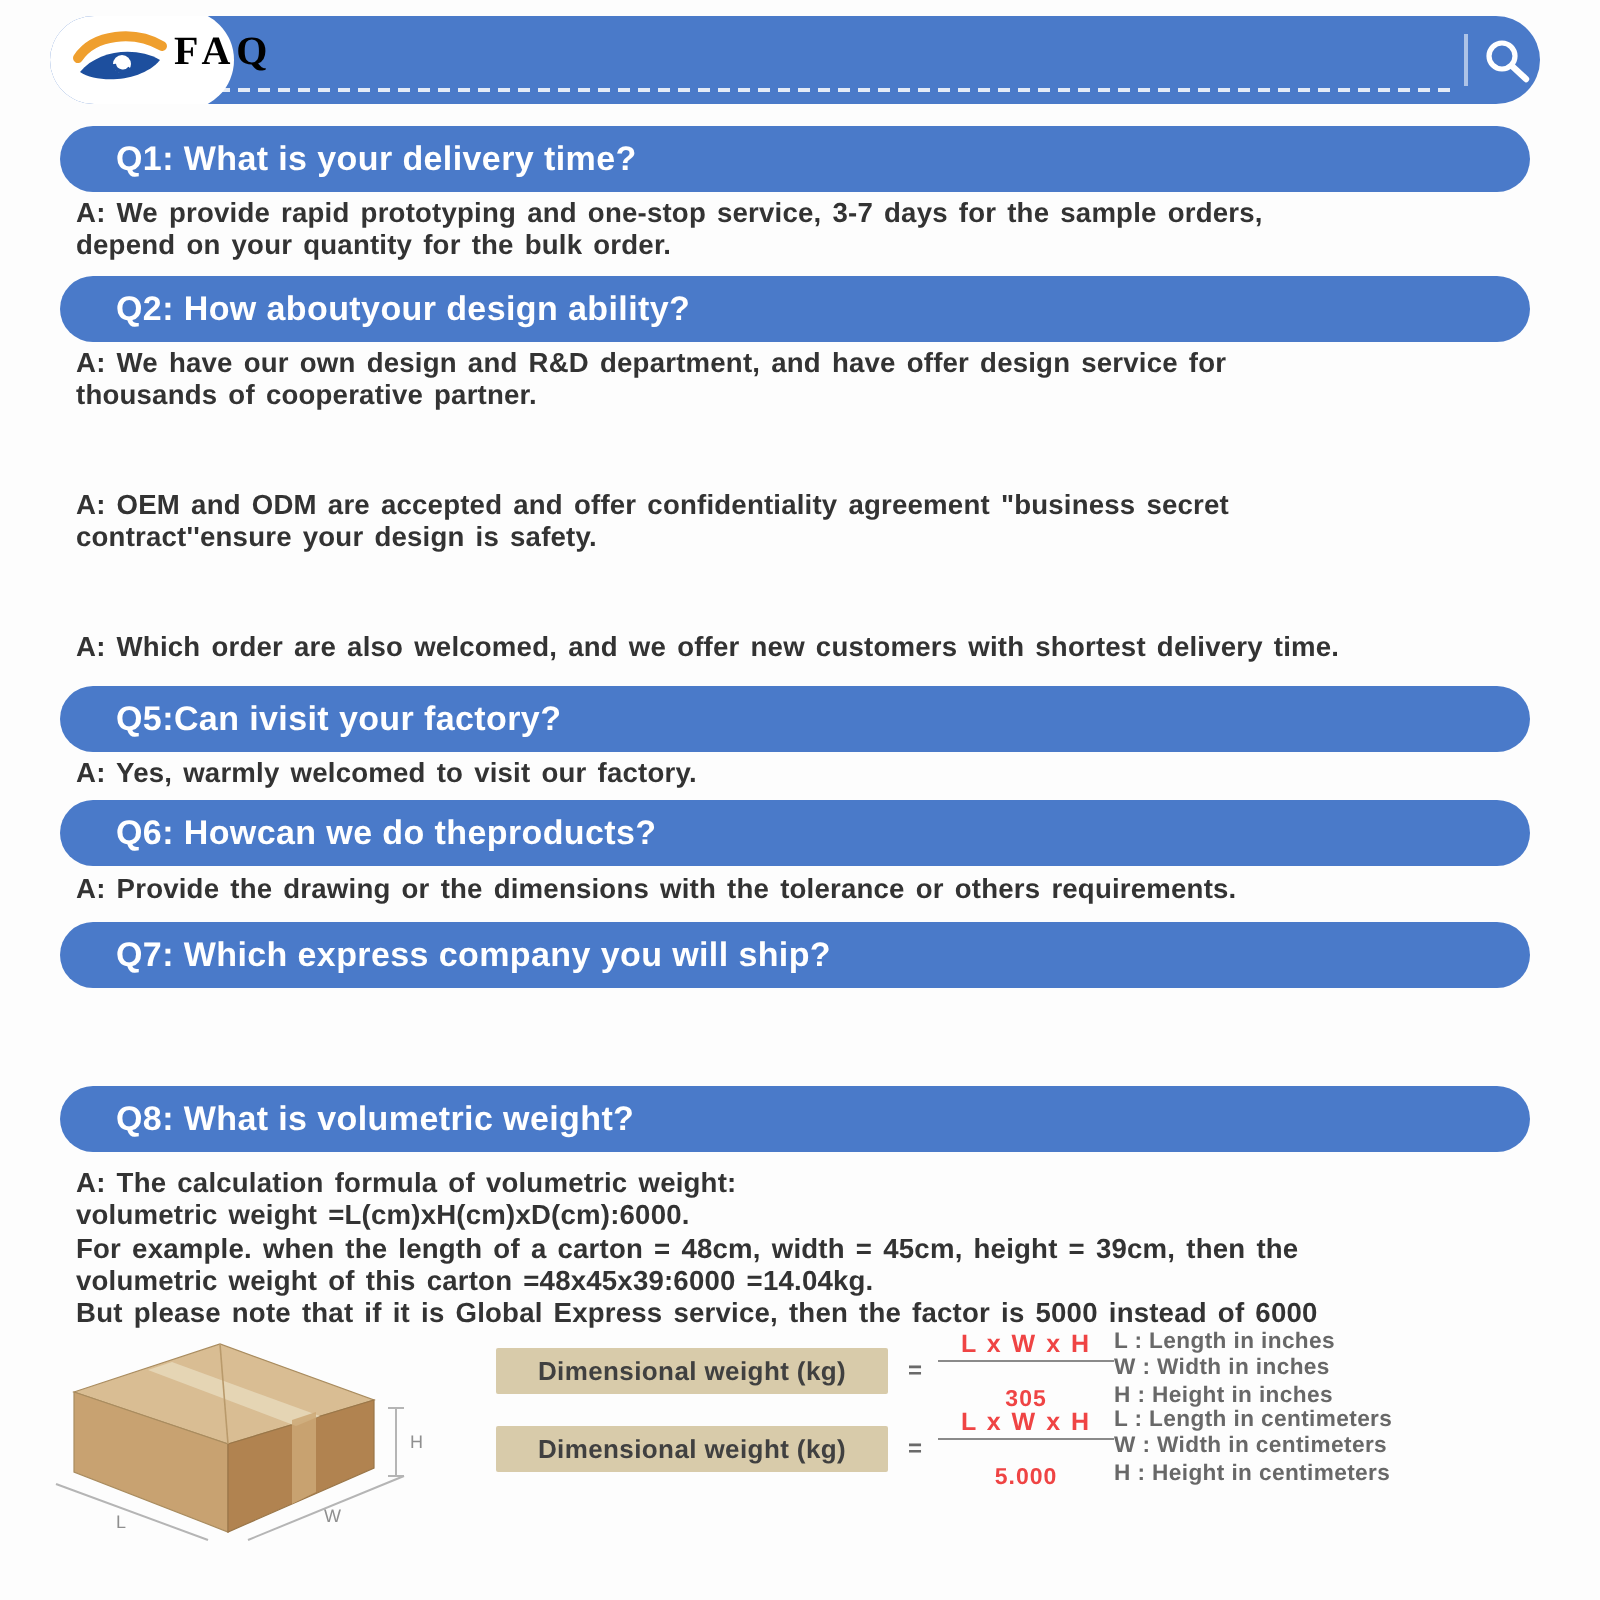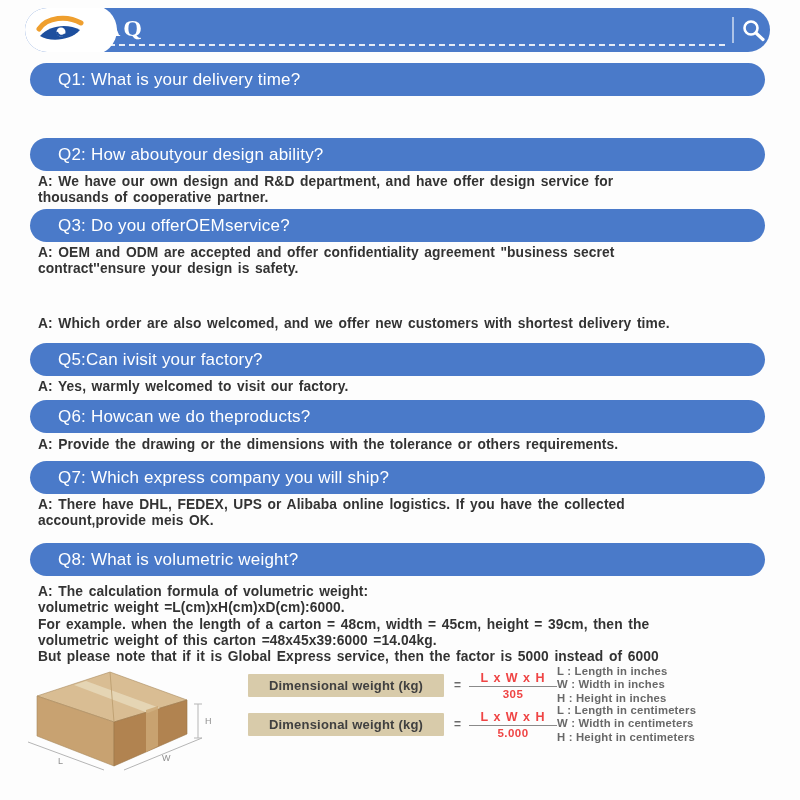--- a/index.html
+++ b/index.html
@@ -12,37 +12,37 @@
     position:absolute;left:25px;top:8px;width:745px;height:44px;
     background:#4a7ac9;border-radius:22px;overflow:hidden;
   }
   .logo-blob{
     position:absolute;left:-8px;top:-3px;width:100px;height:50px;
     background:#ffffff;border-radius:25px;
   }
   .logo-svg{position:absolute;left:18px;top:9px;}
   .faq-title{
     position:absolute;left:62px;top:7px;z-index:2;
-    font-family:"Liberation Serif", serif;font-weight:bold;font-size:24px;
-    letter-spacing:3px;color:#ffffff;
+    font-family:"Liberation Serif", serif;font-weight:bold;font-size:20px;
+    letter-spacing:3px;color:#000000;
   }
   .dashes{
     position:absolute;left:64px;top:36px;width:636px;
     border-top:2px dashed rgba(255,255,255,0.85);
   }
   .header-divider{
     position:absolute;left:707px;top:9px;width:2px;height:26px;
     background:rgba(255,255,255,0.55);
   }
   .search-icon{position:absolute;left:716px;top:10px;cursor:pointer;}
   
   .pill{
     position:absolute;left:30px;width:735px;height:33px;
     background:#4a7ac9;border-radius:17px;
-    color:#ffffff;font-weight:normal;font-size:17px;line-height:33px;
+    color:#ffffff;font-weight:bold;font-size:17px;line-height:33px;
     padding-left:28px;box-sizing:border-box;letter-spacing:0.2px;
     cursor:pointer;
   }
   .answer{
     position:absolute;left:38px;width:724px;
     color:#333333;font-weight:bold;font-size:13.8px;line-height:16.3px;
     letter-spacing:0.1px;word-spacing:1.6px;white-space:pre-line;
   }
   
   .carton{position:absolute;left:22px;top:658px;}
@@ -51,21 +51,21 @@
     display:flex;align-items:center;
   }
   .vlabel{
     width:196px;box-sizing:border-box;background:#d8cbaa;color:#404040;
     font-weight:bold;font-size:13px;text-align:center;
     padding:4px 0;border-radius:1px;letter-spacing:0.2px;
   }
   .veq{margin:0 8px 0 10px;color:#6a6a6a;font-weight:bold;font-size:12px;}
   .vfrac{width:88px;text-align:center;color:#ef4444;font-weight:bold;}
   .vnum{font-size:12.5px;letter-spacing:1px;border-bottom:1.5px solid #8a8a8a;padding-bottom:1px;}
-  .vden{font-size:11.5px;padding-top:1px;letter-spacing:0.5px;}
+  .vden{font-size:11.5px;padding-top:13px;letter-spacing:0.5px;}
   .vlegend{color:#686868;font-weight:bold;font-size:11.3px;line-height:13.5px;letter-spacing:0.2px;}
 </style>
 </head>
 <body>
 
 <div class="page">
 
   <div class="header">
     <div class="logo-blob">
       <svg class="logo-svg" width="52" height="30" viewBox="0 0 52 30">
@@ -78,40 +78,39 @@
     <div class="faq-title">FAQ</div>
     <div class="dashes"></div>
     <div class="header-divider"></div>
     <svg class="search-icon" width="26" height="26" viewBox="0 0 26 26">
       <circle cx="10" cy="10" r="6.5" stroke="#ffffff" stroke-width="2.6" fill="none"></circle>
       <line x1="15" y1="15" x2="22" y2="21.5" stroke="#ffffff" stroke-width="3.2" stroke-linecap="round"></line>
     </svg>
   </div>
 
   <div class="pill" style="top:63px">Q1: What is your delivery time?</div>
+  <div class="answer" style="top:99px">A: We provide rapid prototyping and one-stop service, 3-7 days for the sample orders,
+depend on your quantity for the bulk order.</div>
 
   <div class="pill" style="top:138px">Q2: How aboutyour design ability?</div>
   <div class="answer" style="top:174px">A: We have our own design and R&amp;D department, and have offer design service for
 thousands of cooperative partner.</div>
 
-  <div class="pill" style="top:209px">Q3: Do you offerOEMservice?</div>
   <div class="answer" style="top:245px">A: OEM and ODM are accepted and offer confidentiality agreement "business secret
 contract''ensure your design is safety.</div>
 
   <div class="answer" style="top:316px">A: Which order are also welcomed, and we offer new customers with shortest delivery time.</div>
 
   <div class="pill" style="top:343px">Q5:Can ivisit your factory?</div>
   <div class="answer" style="top:379px">A: Yes, warmly welcomed to visit our factory.</div>
 
   <div class="pill" style="top:400px">Q6: Howcan we do theproducts?</div>
   <div class="answer" style="top:437px">A: Provide the drawing or the dimensions with the tolerance or others requirements.</div>
 
   <div class="pill" style="top:461px">Q7: Which express company you will ship?</div>
-  <div class="answer" style="top:497px">A: There have DHL, FEDEX, UPS or Alibaba online logistics. If you have the collected
-account,provide meis OK.</div>
 
   <div class="pill" style="top:543px">Q8: What is volumetric weight?</div>
   <div class="answer" style="top:584px">A: The calculation formula of volumetric weight:
 volumetric weight =L(cm)xH(cm)xD(cm):6000.
 For example. when the length of a carton = 48cm, width = 45cm, height = 39cm, then the
 volumetric weight of this carton =48x45x39:6000 =14.04kg.
 But please note that if it is Global Express service, then the factor is 5000 instead of 6000</div>
 
   <svg class="carton" width="205" height="115" viewBox="0 0 205 115">
 

